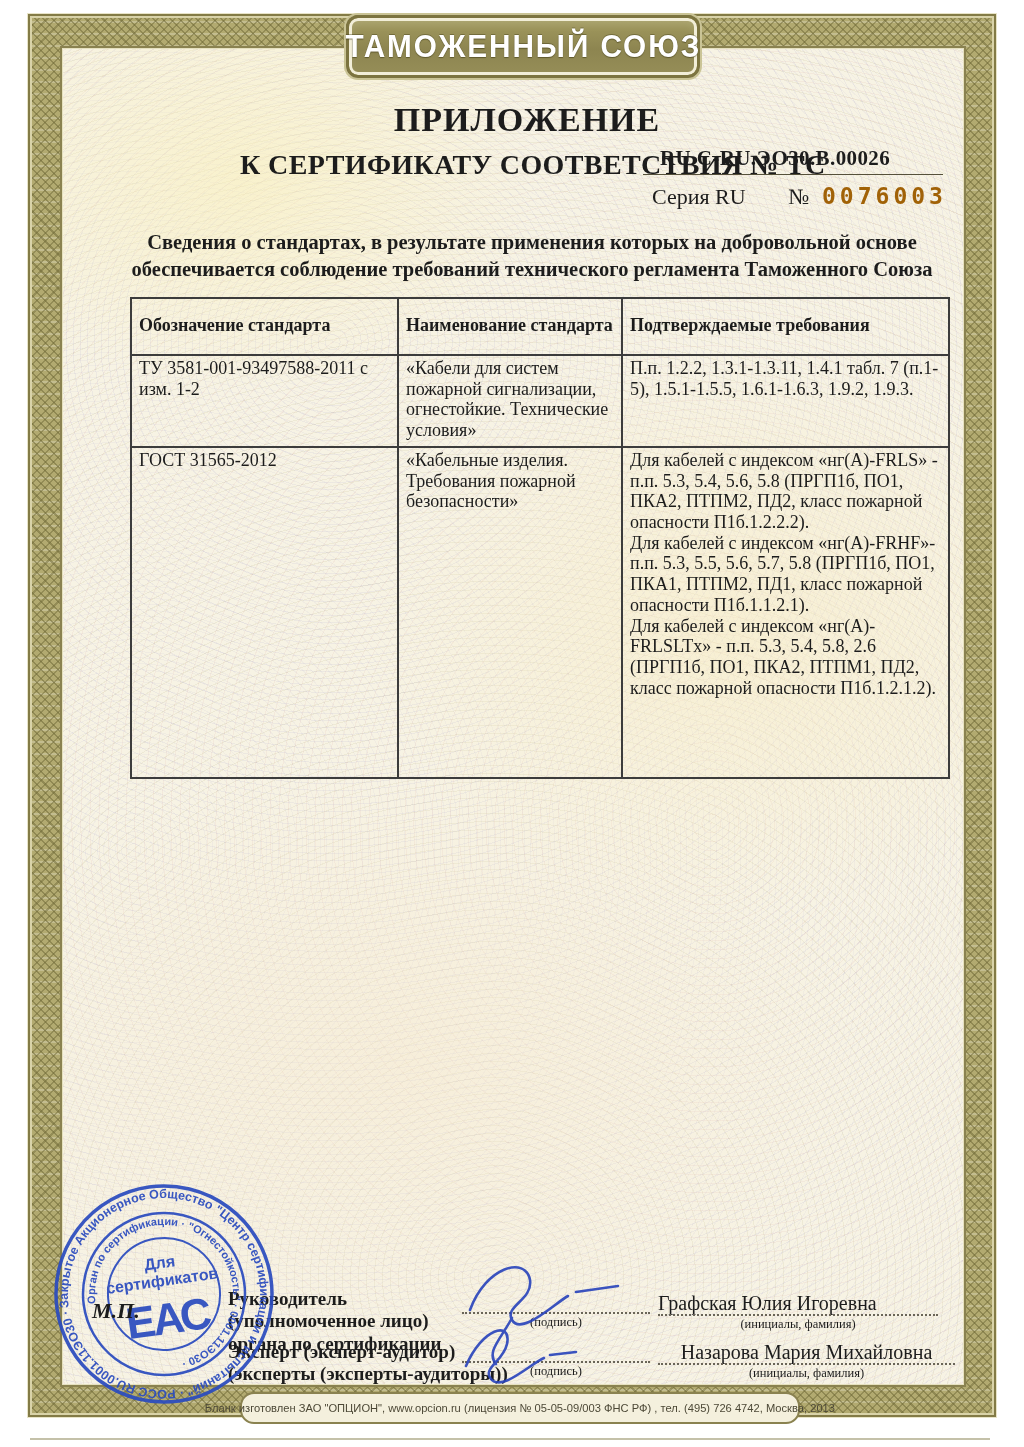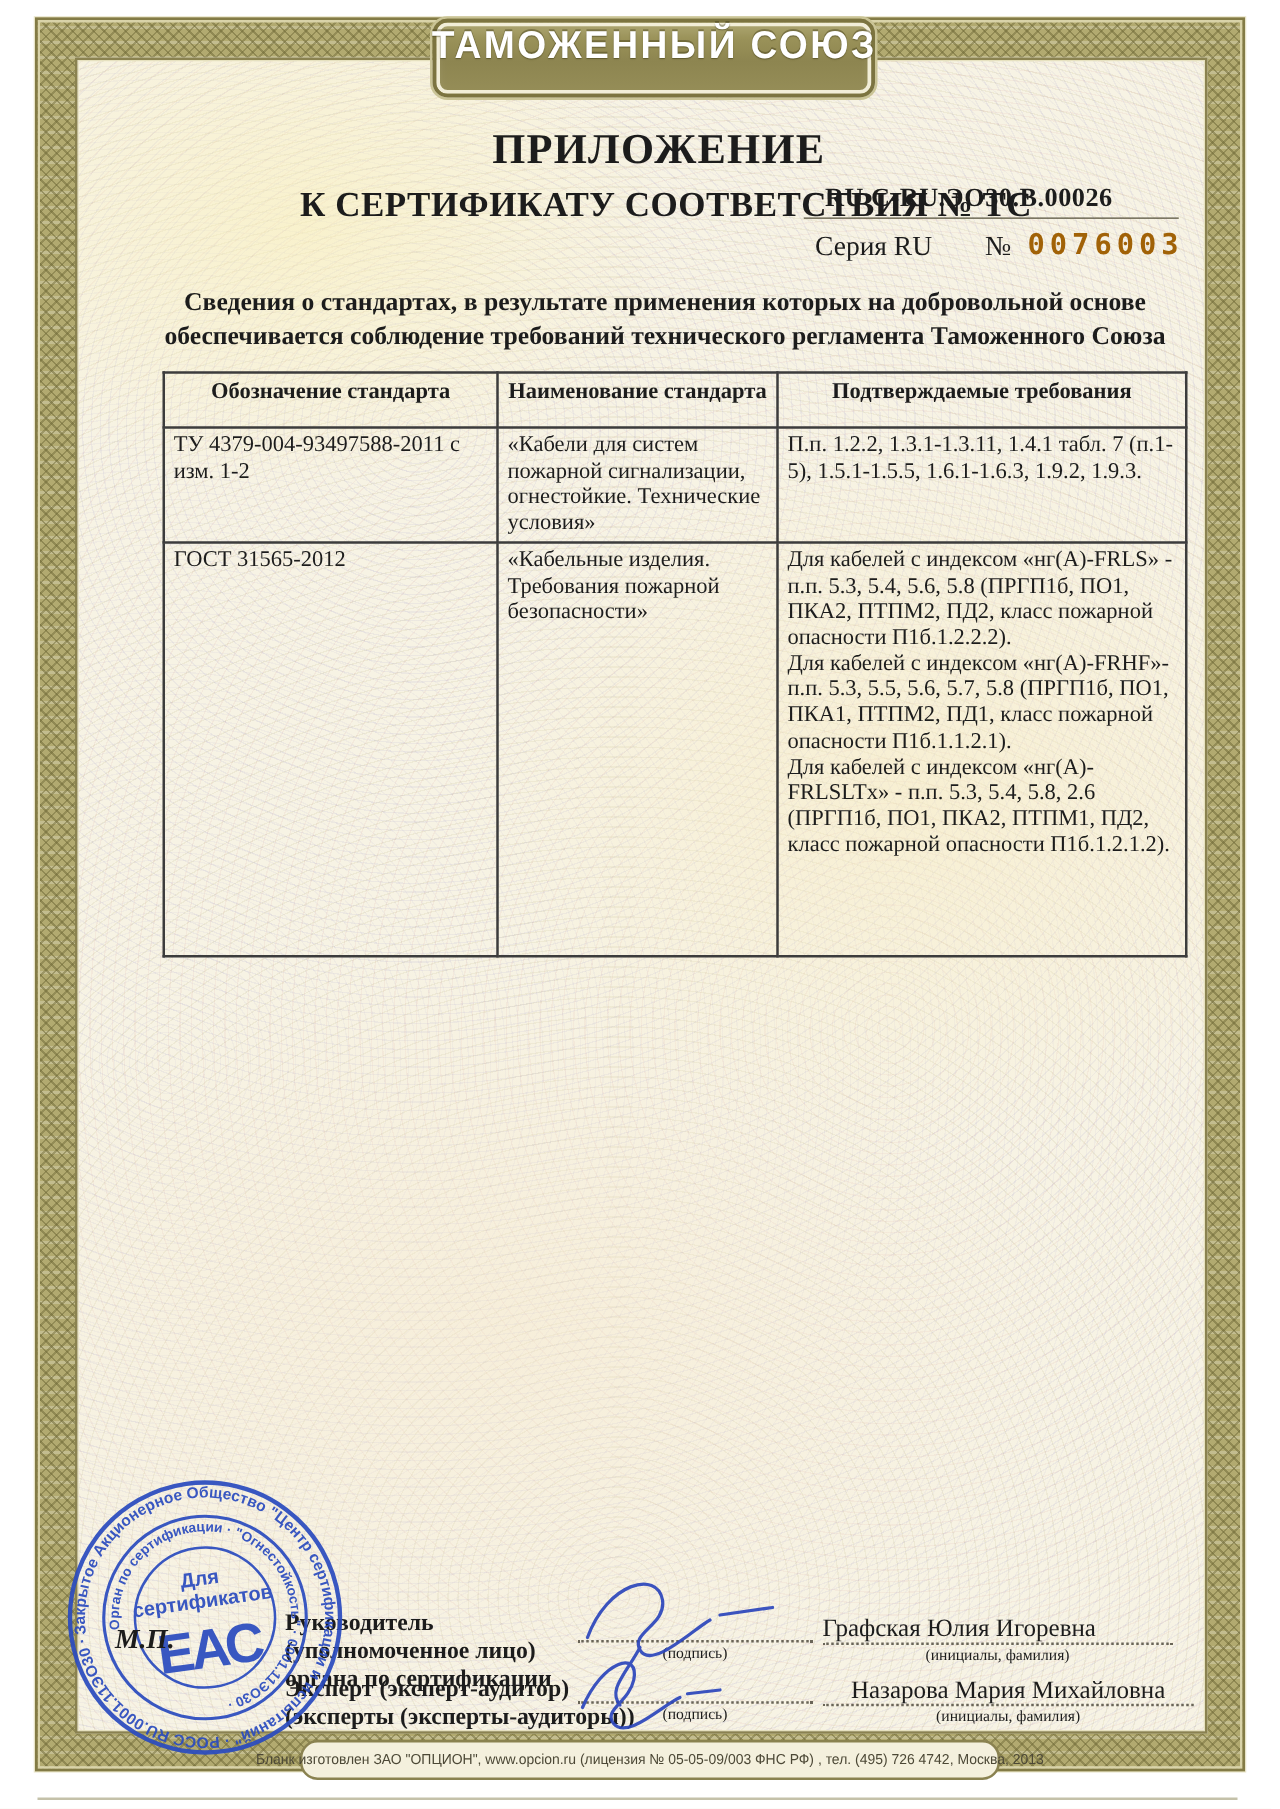--- a/index.html
+++ b/index.html
@@ -34,21 +34,21 @@
     border:2px solid #8a8250;
     box-shadow: inset 0 0 0 1px #e6e1bf;
   }
 
   
   .plaque{
     left:346px;top:15px;width:348px;height:57px;border-radius:12px;
     background:linear-gradient(180deg,#a39b5f,#8d8550 55%,#968e58);
     border:3px solid #7c7440;
     box-shadow: inset 0 0 0 3px #f2eed8, 0 0 0 2px #cac496, inset 0 6px 10px rgba(255,255,255,.15);
-    display:flex;align-items:flex-start;justify-content:center;
+    display:flex;align-items:center;justify-content:center;
   }
   .plaque span{
     font-family:"Liberation Sans", sans-serif;font-weight:bold;font-size:31px;
     color:#ffffff;letter-spacing:2px;transform:scaleX(.96);
     text-shadow:0 1px 1px rgba(60,55,20,.6), 0 -1px 0 rgba(60,55,20,.4);
     white-space:nowrap;
   }
 
   
   .doc-title{left:0;top:101px;width:1054px;text-align:center;font-size:34px;font-weight:bold;letter-spacing:1px;}
@@ -67,21 +67,21 @@
   }
 
   
   .std-table{
     left:130px;top:297px;width:818px;border-collapse:collapse;table-layout:fixed;
     font-size:18px;
   }
   .std-table th,.std-table td{
     border:2px solid #3c3c3c;vertical-align:top;padding:2px 7px 2px 7px;
   }
-  .std-table th{font-size:18px;font-weight:bold;text-align:center;line-height:1.12;height:37px;padding-top:3px;}
+  .std-table th{font-size:18px;font-weight:bold;text-align:left;line-height:1.12;height:37px;padding-top:16px;}
   .std-table td{line-height:1.15;}
   .col-designation{width:267px;}
   .col-name{width:224px;}
   .col-req{width:327px;}
   .row-1 td{height:86px;}
   .row-2 td{height:325px;}
   .std-table p{margin:0;}
 
   
   .mp-label{left:92px;top:1298px;font-size:22px;font-weight:bold;z-index:6;font-style:italic;}
@@ -145,21 +145,21 @@
       <col class="col-name">
       <col class="col-req">
   </colgroup>
   <tbody>
       <tr>
     <th>Обозначение стандарта</th>
     <th>Наименование стандарта</th>
     <th>Подтверждаемые требования</th>
   </tr>
   <tr class="row-1">
-    <td>ТУ 4379-004-93497588-2011 с изм. 1-2</td>
+    <td>ТУ 3581-001-93497588-2011 с изм. 1-2</td>
     <td>«Кабели для систем пожарной сигнализации, огнестойкие. Технические условия»</td>
     <td>
       <p>П.п. 1.2.2, 1.3.1-1.3.11, 1.4.1 табл. 7 (п.1-5), 1.5.1-1.5.5, 1.6.1-1.6.3, 1.9.2, 1.9.3.</p>
     </td>
   </tr>
   <tr class="row-2">
     <td>ГОСТ 31565-2012</td>
     <td>«Кабельные изделия. Требования пожарной безопасности»</td>
     <td>
       <p>Для кабелей с индексом «нг(А)-FRLS» - п.п. 5.3, 5.4, 5.6, 5.8 (ПРГП1б, ПО1, ПКА2, ПТПМ2, ПД2, класс пожарной опасности П1б.1.2.2.2).</p>

